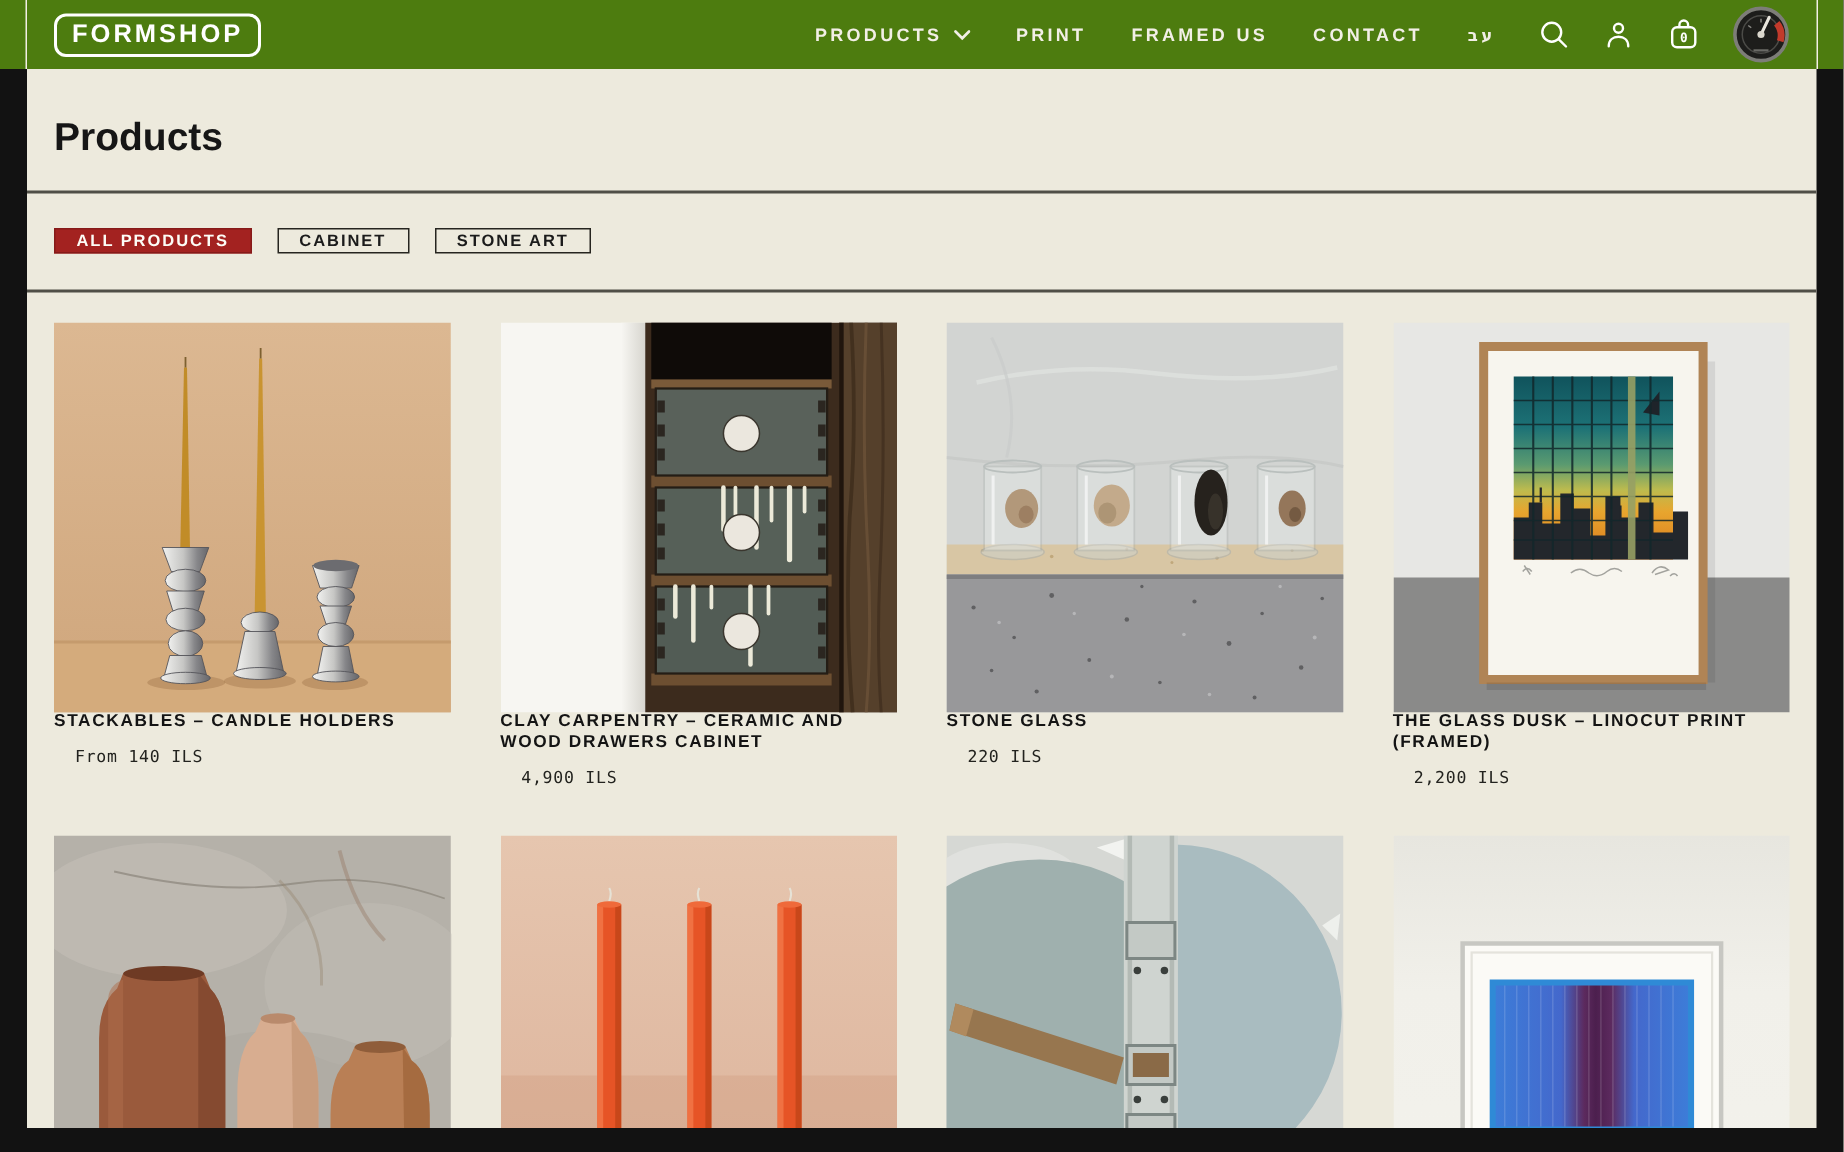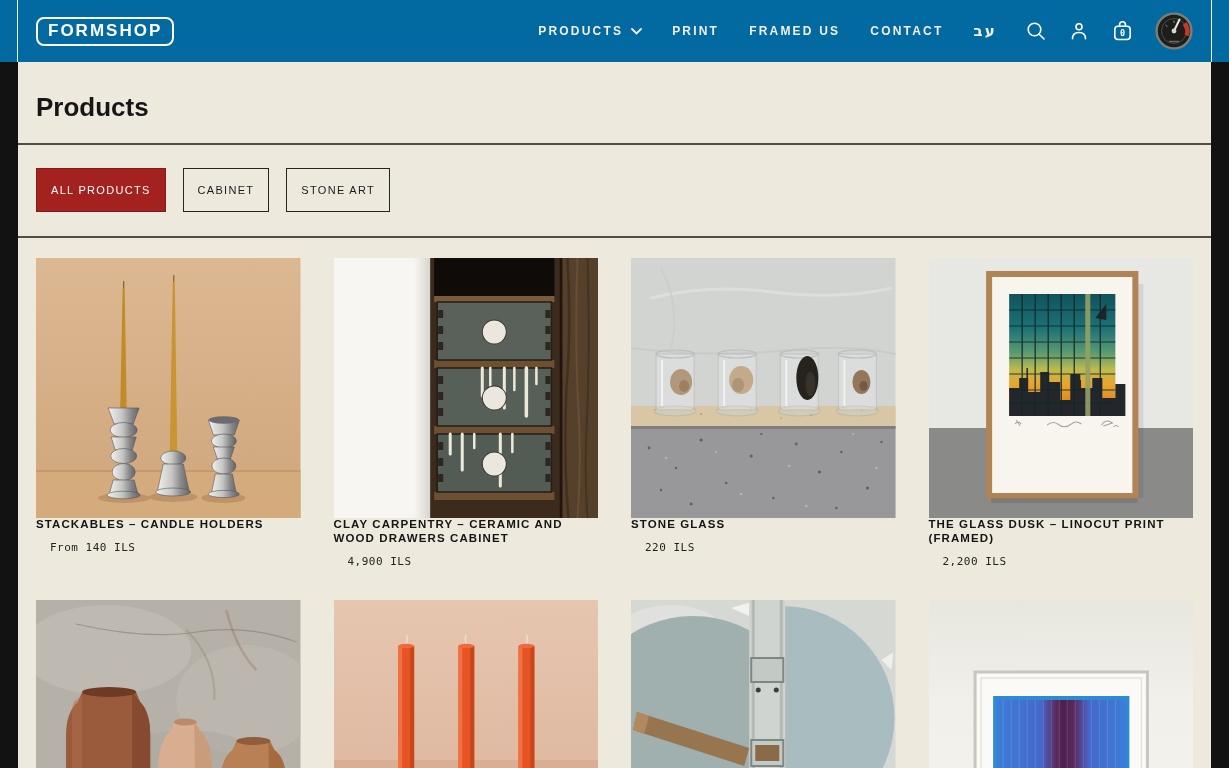--- a/index.html
+++ b/index.html
@@ -3,48 +3,48 @@
 <meta charset="utf-8">
 <style>
   html,body{margin:0;padding:0;}
   body{
     width:1229px;height:768px;overflow:hidden;
     background:#121212;
     font-family:"Liberation Sans",sans-serif;
     -webkit-font-smoothing:antialiased;
   }
   
-  .header{height:62px;background:#0369a1;display:flex;}
+  .header{height:46px;background:#4d7c0f;display:flex;}
   .header-inner{
     flex:1;margin:0 17px;border-left:1px solid #f2efe5;border-right:1px solid #f2efe5;
     display:flex;align-items:center;padding:0 18px;box-sizing:border-box;
   }
   .logo{
     color:#fff;border:2px solid #fff;border-radius:8px;
     padding:3px 10px 5px;font-size:17px;font-weight:bold;letter-spacing:2px;
     line-height:1;white-space:nowrap;cursor:pointer;
   }
   .nav{margin-left:auto;display:flex;align-items:center;gap:30px;}
   .nav-link{
     color:#f2efe6;font-size:12px;font-weight:bold;letter-spacing:2.2px;
     display:flex;align-items:center;gap:8px;cursor:pointer;white-space:nowrap;
   }
-  .lang{font-family:"DejaVu Sans",sans-serif;font-size:15px;}
+  .lang{font-family:"DejaVu Sans",sans-serif;font-size:11px;}
   .icon-group{display:flex;align-items:center;gap:21px;margin-left:28px;}
   .hicon{display:flex;align-items:center;cursor:pointer;}
   
   .main{margin:0 18px;background:#edeadd;height:706px;overflow:hidden;}
   .title-section{padding:28px 18px 19px;}
   .page-title{margin:0;font-size:26px;line-height:34px;font-weight:bold;color:#161616;}
   .divider{border:none;border-top:2px solid #504f47;margin:0;}
   .filters{display:flex;gap:17px;padding:23px 18px 24px;}
   .chip{
-    box-sizing:border-box;height:44px;display:inline-flex;align-items:center;
+    box-sizing:border-box;height:17px;display:inline-flex;align-items:center;
     padding:0 14px;border:1px solid #26251f;background:transparent;color:#1b1b1b;
-    font-family:"Liberation Sans",sans-serif;font-size:11px;font-weight:normal;
+    font-family:"Liberation Sans",sans-serif;font-size:11px;font-weight:bold;
     letter-spacing:1.3px;cursor:pointer;
   }
   .chip.active{background:#a32220;border-color:#861a19;color:#fdfcf6;}
   .grid{
     display:grid;grid-template-columns:repeat(4,1fr);
     column-gap:33px;row-gap:32px;padding:20px 18px;
   }
   .card{cursor:pointer;}
   .card-image{width:100%;height:260px;display:block;}
   .card-title{

